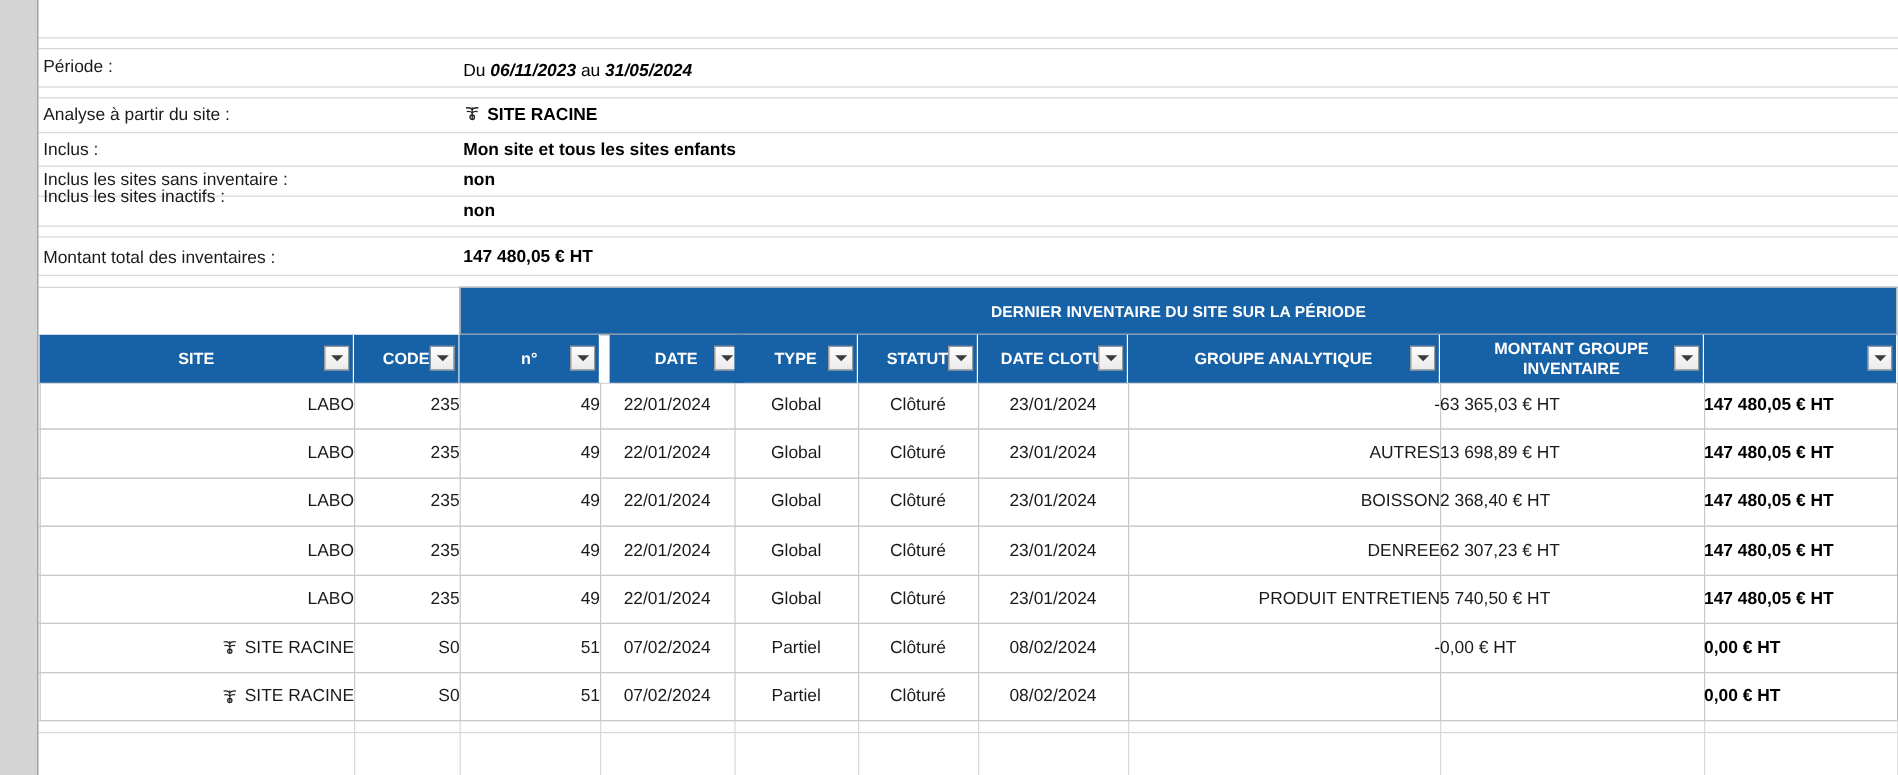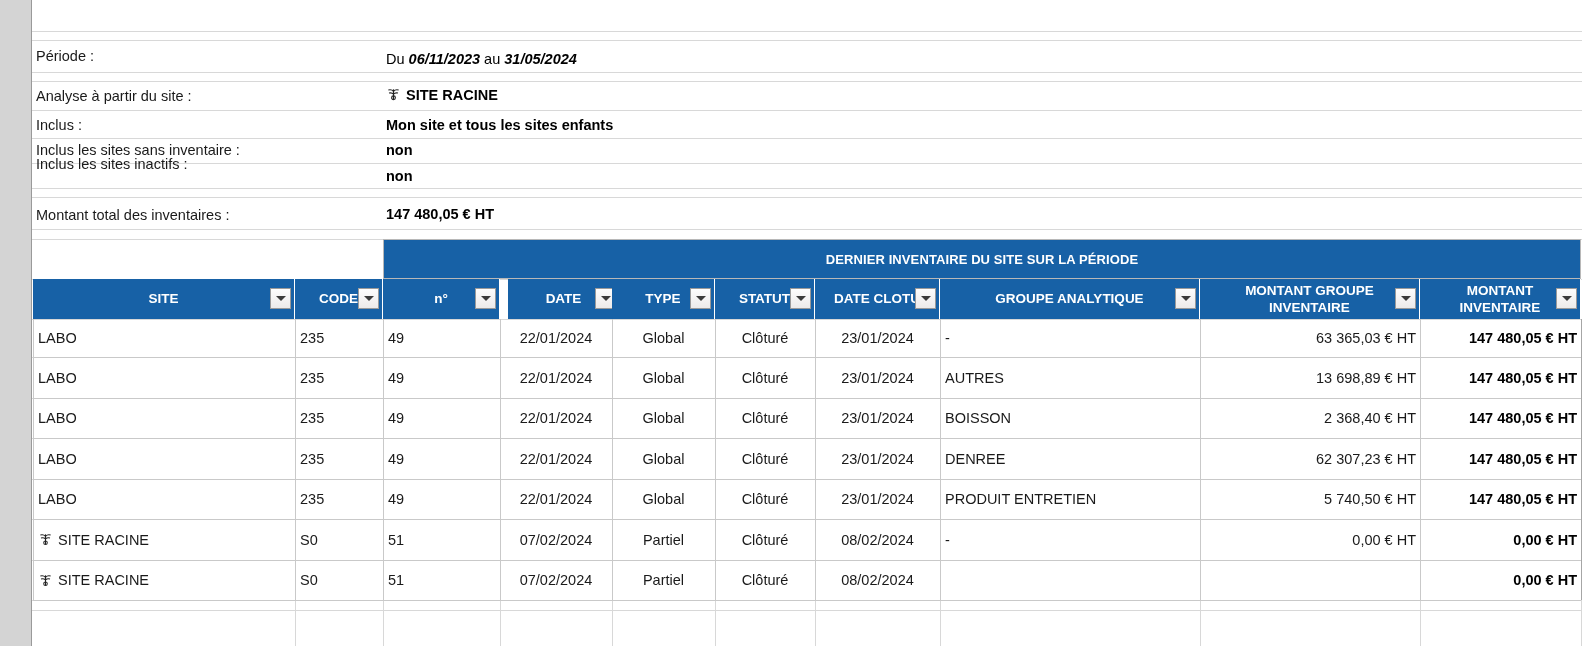--- a/index.html
+++ b/index.html
@@ -174,23 +174,23 @@
     position: absolute;
     box-sizing: border-box;
     font-size: 14.5px;
     color: #1a1a1a;
     display: flex;
     align-items: center;
     overflow: hidden;
     white-space: nowrap;
     z-index: 2;
   }
-  .cell.left   { justify-content: flex-start; padding-left: 5px; }
+  .cell.left   { justify-content: flex-end; padding-left: 5px; }
   .cell.center { justify-content: center; }
-  .cell.right  { justify-content: flex-end; padding-right: 4px; }
+  .cell.right  { justify-content: flex-start; padding-right: 4px; }
   .cell.b { font-weight: bold; color: #000; }
 
   .rowline {
     position: absolute;
     height: 1px;
     background: #d8d8d8;
     z-index: 1;
   }
   .colline {
     position: absolute;
@@ -349,21 +349,20 @@
           <span class="tri"></span>
         </div>
       </div>
       <div class="thead" style="left: 1200px; width: 220px;">
         <span class="lbl two" style="width: 188px;">MONTANT GROUPE INVENTAIRE</span>
         <div class="filter-btn">
           <span class="tri"></span>
         </div>
       </div>
       <div class="thead" style="left: 1420px; width: 161px;">
-        <span class="lbl two" style="width: 129px;">MONTANT INVENTAIRE</span>
         <div class="filter-btn">
           <span class="tri"></span>
         </div>
       </div>
     </div>
   <div id="tbody">
       <div class="cell left" style="left: 33px; width: 262px; top: 319px; height: 38px;">
         <span>LABO</span>
       </div>
       <div class="cell left" style="left: 295px; width: 88px; top: 319px; height: 38px;">

